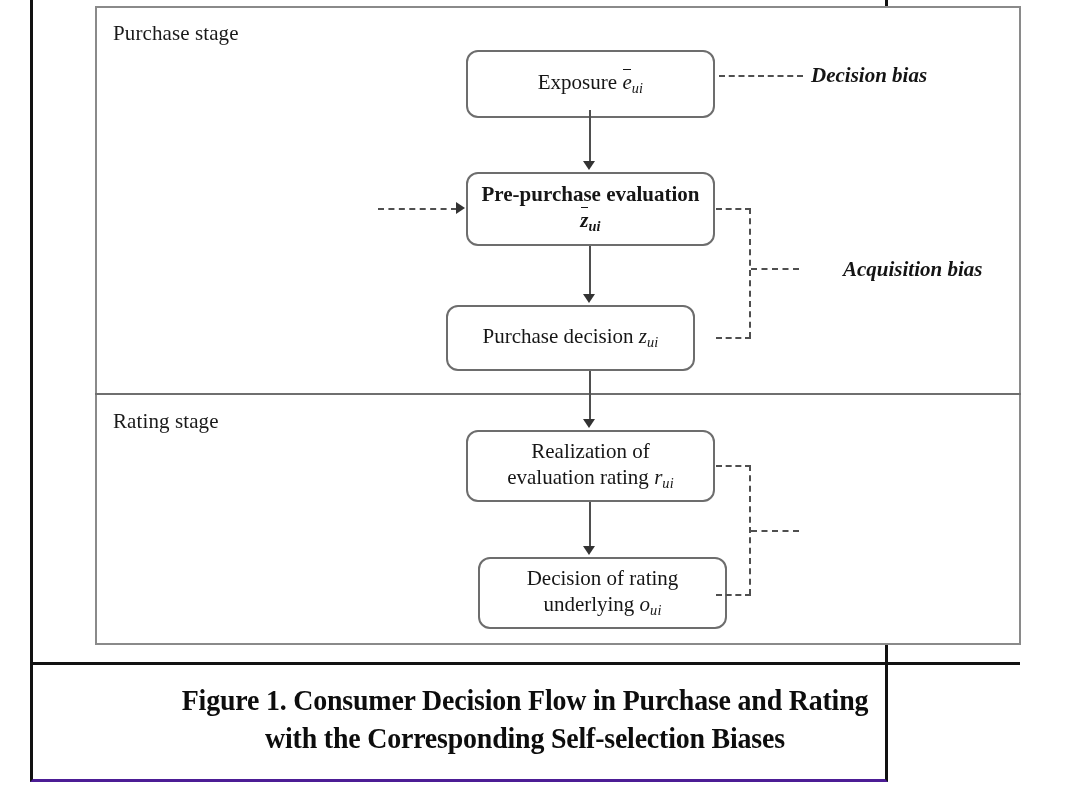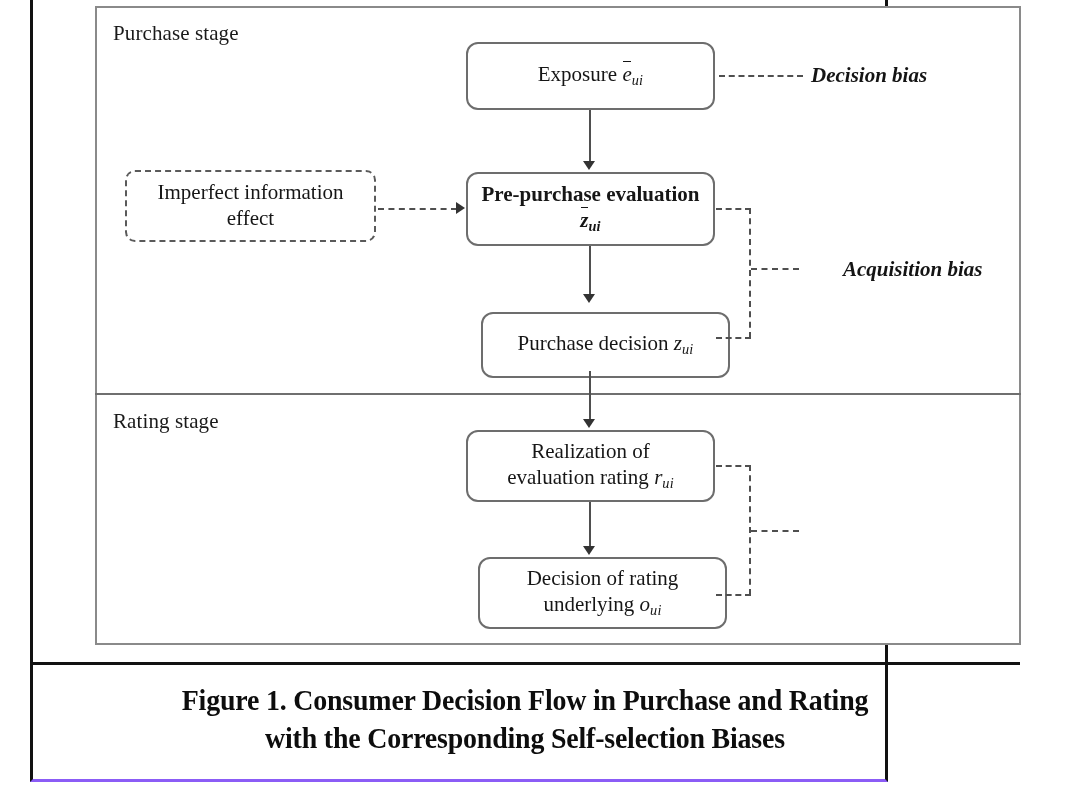--- a/index.html
+++ b/index.html
@@ -17,21 +17,21 @@
 
   
   #figure-frame {
     position: absolute;
     left: 30px;
     top: 0px;
     width: 858px;
     height: 782px;
     border-left: 3px solid #111111;
     border-right: 3px solid #111111;
-    border-bottom: 3px solid #8b5cf6;
+    border-bottom: 3px solid #4c1d95;
     box-sizing: border-box;
   }
 
   
   #diagram-box {
     position: absolute;
     left: 62px;
     top: 6px;
     width: 926px;
     height: 639px;
@@ -87,24 +87,24 @@
     padding: 4px 8px;
   }
   .node.solid {
     border: 2px solid #6d6d6d;
   }
   .node.dashed {
     border: 2px dashed #5a5a5a;
     border-radius: 10px;
   }
 
-  #node-exposure            { left: 433px; top: 42px;  width: 249px; height: 68px; }
+  #node-exposure            { left: 433px; top: 50px;  width: 249px; height: 68px; }
   #node-imperfect           { left: 92px;  top: 170px; width: 251px; height: 72px; }
   #node-prepurchase         { left: 433px; top: 172px; width: 249px; height: 74px; font-weight: bold; }
-  #node-purchase-decision   { left: 448px; top: 305px; width: 249px; height: 66px; margin-top: 7px; }
+  #node-purchase-decision   { left: 413px; top: 305px; width: 249px; height: 66px; }
   #node-realization         { left: 433px; top: 430px; width: 249px; height: 72px; }
   #node-disclosure          { left: 433px; top: 557px; width: 249px; height: 72px; margin-left: 12px; }
 
   
   .mathvar {
     font-family: "Liberation Serif", "DejaVu Serif", serif;
     font-style: italic;
     white-space: nowrap;
   }
   .mathvar .sub {
@@ -226,26 +226,20 @@
   <div id="stage-label-purchase" class="stage-label">Purchase stage</div>
 
   <div id="stage-label-rating" class="stage-label">Rating stage</div>
 
   <div id="node-exposure" class="node solid">
     <span>
       <span>Exposure </span><span class="mathvar"><span class="ovb">e</span><span class="sub">ui</span></span>
     </span>
   </div>
 
-  <div id="node-imperfect" class="node dashed">
-    <span>
-      <span>Imperfect information</span><br>
-      <span>effect</span>
-    </span>
-  </div>
 
   <div id="node-prepurchase" class="node solid">
     <span>
       <span>Pre-purchase evaluation</span><br>
       <span class="mathvar"><span class="ovb">z</span><span class="sub">ui</span></span>
     </span>
   </div>
 
   <div id="node-purchase-decision" class="node solid">
     <span>

